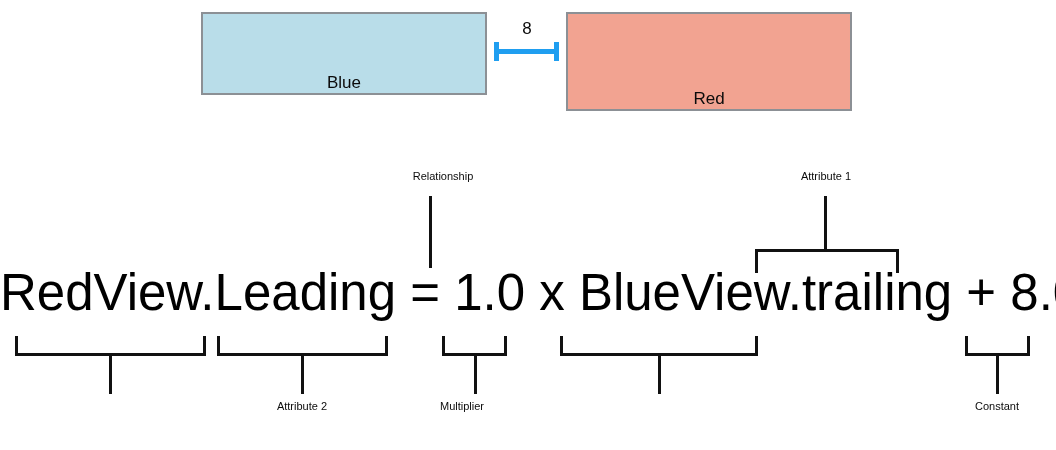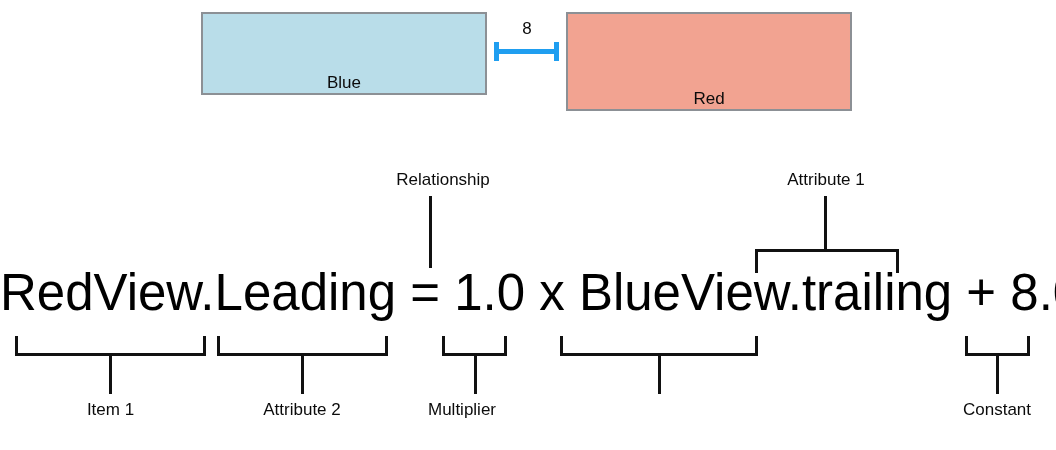--- a/index.html
+++ b/index.html
@@ -89,21 +89,21 @@
     width: 3px;
     background: #111111;
   }
   .hline {
     position: absolute;
     height: 3px;
     background: #111111;
   }
   .ann-label {
     position: absolute;
-    font-size: 17px;
+    font-size: 11px;
     color: #0b0b0b;
     text-align: center;
     white-space: nowrap;
   }
 </style>
 </head>
 <body>
 
 <div id="canvas">
 
@@ -128,21 +128,20 @@
   <div class="hline" style="left:755px; top:249px; width:144px;"></div>
   <div class="vline" style="left:755px; top:249px; height:24px;"></div>
   <div class="vline" style="left:896px; top:249px; height:24px;"></div>
 
   <div id="equation">RedView.Leading = 1.0 x BlueView.trailing + 8.0</div>
 
   <div class="vline" style="left:15px; top:336px; height:20px;"></div>
   <div class="hline" style="left:15px; top:353px; width:191px;"></div>
   <div class="vline" style="left:203px; top:336px; height:20px;"></div>
   <div class="vline" style="left:109px; top:353px; height:41px;"></div>
-  <div class="ann-label" style="left:29px; top:400px; width:163px;">Item 1</div>
 
   <div class="vline" style="left:217px; top:336px; height:20px;"></div>
   <div class="hline" style="left:217px; top:353px; width:171px;"></div>
   <div class="vline" style="left:385px; top:336px; height:20px;"></div>
   <div class="vline" style="left:301px; top:353px; height:41px;"></div>
   <div class="ann-label" style="left:218px; top:400px; width:168px;">Attribute 2</div>
 
   <div class="vline" style="left:442px; top:336px; height:20px;"></div>
   <div class="hline" style="left:442px; top:353px; width:65px;"></div>
   <div class="vline" style="left:504px; top:336px; height:20px;"></div>

